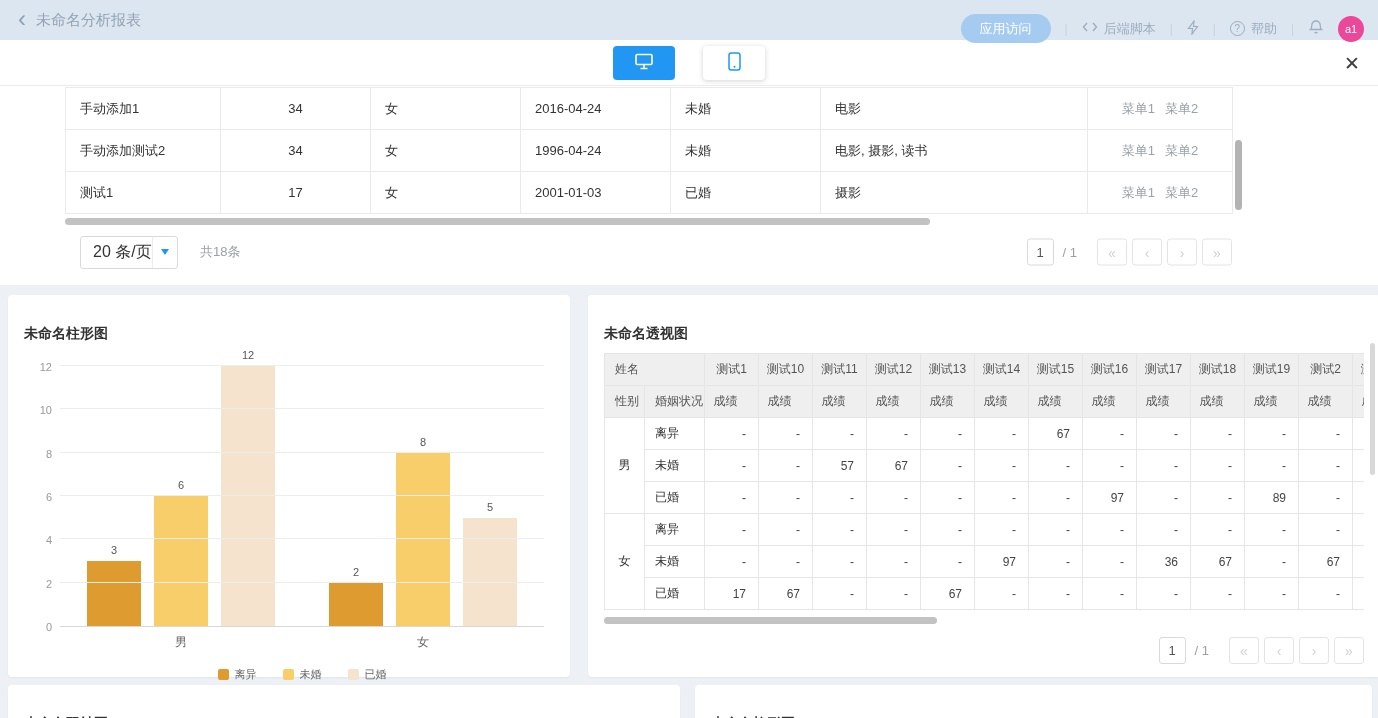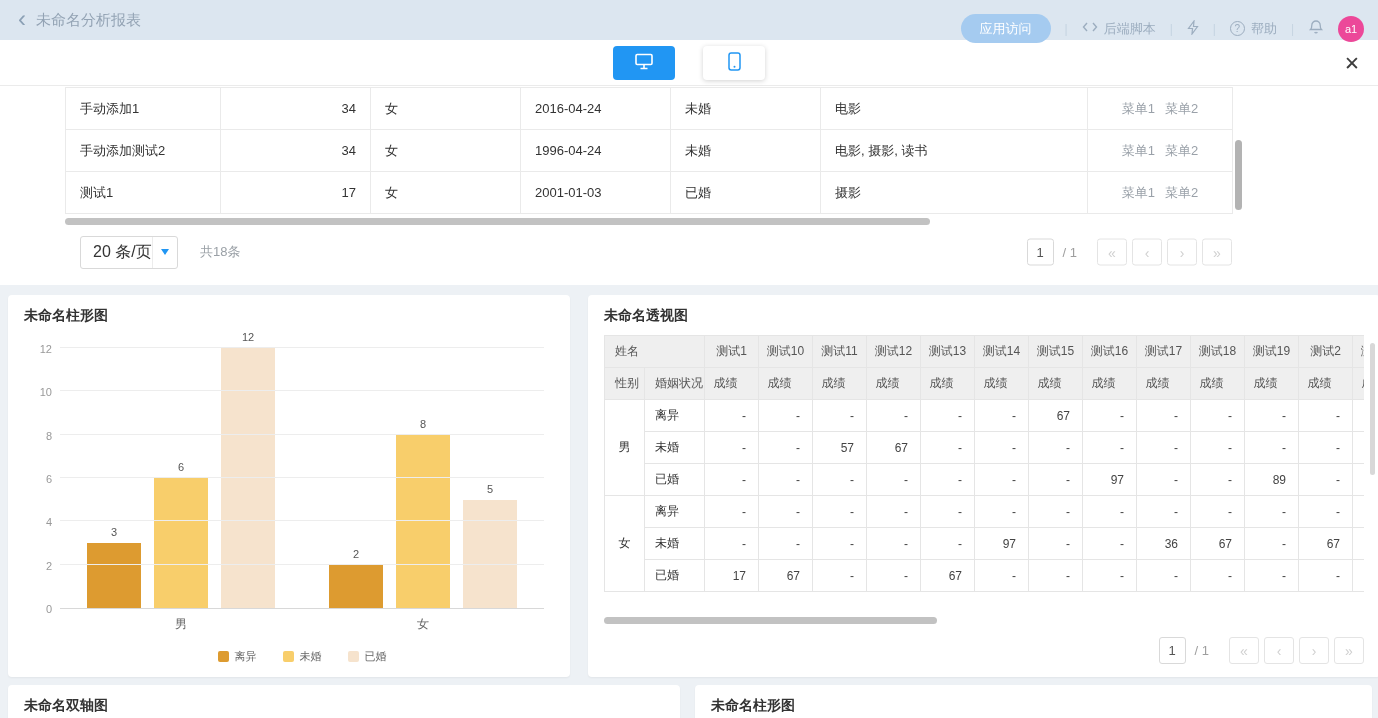--- a/index.html
+++ b/index.html
@@ -23,41 +23,41 @@
   .device-toggles { position:absolute; left:50%; top:50%; transform:translate(-50%,-50%); display:flex; gap:28px; }
   .device-btn { width:62px; height:34px; border-radius:4px; display:flex; align-items:center; justify-content:center; cursor:pointer; border:none; background:#fff; }
   .device-btn.active { background:#2196f3; }
   .device-btn.inactive { background:#fff; box-shadow:0 1px 5px rgba(0,0,0,0.18); }
   .close-btn { position:absolute; right:18px; top:50%; transform:translateY(-50%); font-size:19px; color:#3d3d3d; cursor:pointer; line-height:1; }
 
   
   .record-card { position:absolute; top:86px; left:0; width:1378px; height:199px; background:#fff; }
   .record-table { position:absolute; left:65px; top:1px; width:1167px; border-collapse:collapse; table-layout:fixed; }
   .record-table td { border:1px solid #eaeaea; height:42px; padding:0 14px; font-size:13px; color:#333; overflow:hidden; white-space:nowrap; background:#fff; }
-  .c-age { text-align:right; }
+  .c-age { text-align:center; }
   .c-menu { text-align:center; }
   .c-menu span { margin:0 5px; cursor:pointer; color:#9aa1a9; }
   .h-scroll { position:absolute; left:65px; top:132px; width:865px; height:7px; border-radius:4px; background:#c2c2c2; cursor:grab; }
   .v-scroll { position:absolute; left:1235px; top:54px; width:7px; height:70px; border-radius:4px; background:#b3b3b3; cursor:grab; }
 
   .record-pagination { position:absolute; left:0; right:0; top:147px; height:38px; display:flex; align-items:center; }
   .page-size-select { margin-left:80px; width:98px; height:33px; border:1px solid #d9d9d9; border-radius:3px; display:flex; align-items:center; cursor:pointer; background:#fff; }
   .psel-text { flex:1; padding-left:12px; font-size:16px; color:#333; white-space:nowrap; }
   .psel-caret-wrap { width:26px; height:100%; border-left:1px solid #ececec; display:flex; align-items:center; justify-content:center; }
   .caret-down { width:0; height:0; border-left:4.5px solid transparent; border-right:4.5px solid transparent; border-top:6px solid #2196f3; display:inline-block; }
   .total-count { margin-left:22px; font-size:13px; color:#9aa0a6; }
   .pager-right { position:absolute; right:146px; top:50%; transform:translateY(-50%); display:flex; align-items:center; }
   .page-box { min-width:27px; height:27px; border:1px solid #d9d9d9; border-radius:3px; display:flex; align-items:center; justify-content:center; font-size:13px; color:#555; background:#fff; padding:0 5px; cursor:text; }
   .page-of { color:#9e9e9e; font-size:13px; margin:0 20px 0 9px; }
   .nav-group { display:flex; gap:5px; }
   .nav-btn { width:30px; height:27px; border:1px solid #e4e4e4; border-radius:3px; background:#fff; color:#d0d0d0; font-size:14px; display:flex; align-items:center; justify-content:center; cursor:pointer; font-family:inherit; padding:0; }
 
   
   .card { position:absolute; background:#fff; border-radius:4px; box-shadow:0 1px 2px rgba(0,0,0,0.05); }
-  .card-title { font-size:14px; font-weight:bold; color:#333; padding:12px 16px 0; }
+  .card-title { font-size:14px; font-weight:bold; color:#333; padding:30px 16px 0; }
   .bar-card { left:8px; top:295px; width:562px; height:382px; }
   .pivot-card { left:580px; top:295px; width:792px; height:382px;margin-left:8px; }
   .bottom-card-left { left:8px; top:685px; width:672px; height:60px; }
   .bottom-card-right { left:695px; top:685px; width:677px; height:60px; }
 
   
   .chart-wrap { margin:24px 26px 0 52px; }
   .plot { position:relative; height:260px; border-bottom:1px solid #d8d8d8; }
   .gridline { position:absolute; left:0; right:0; height:1px; background:#ededed; }
   .ytick { position:absolute; left:-42px; width:34px; text-align:right; font-size:11px; color:#999; }

